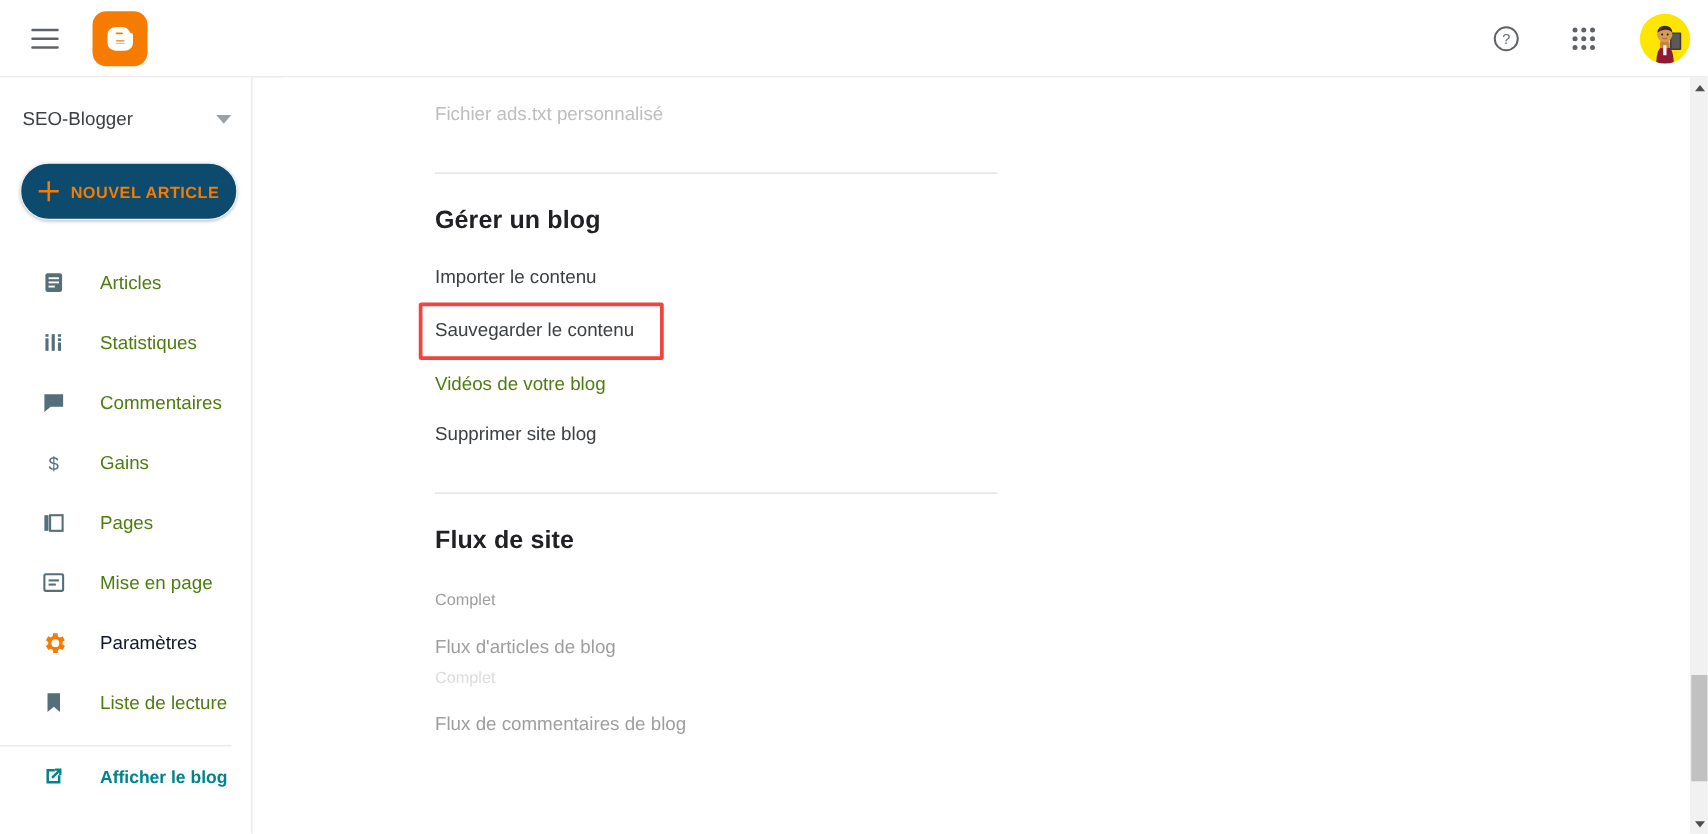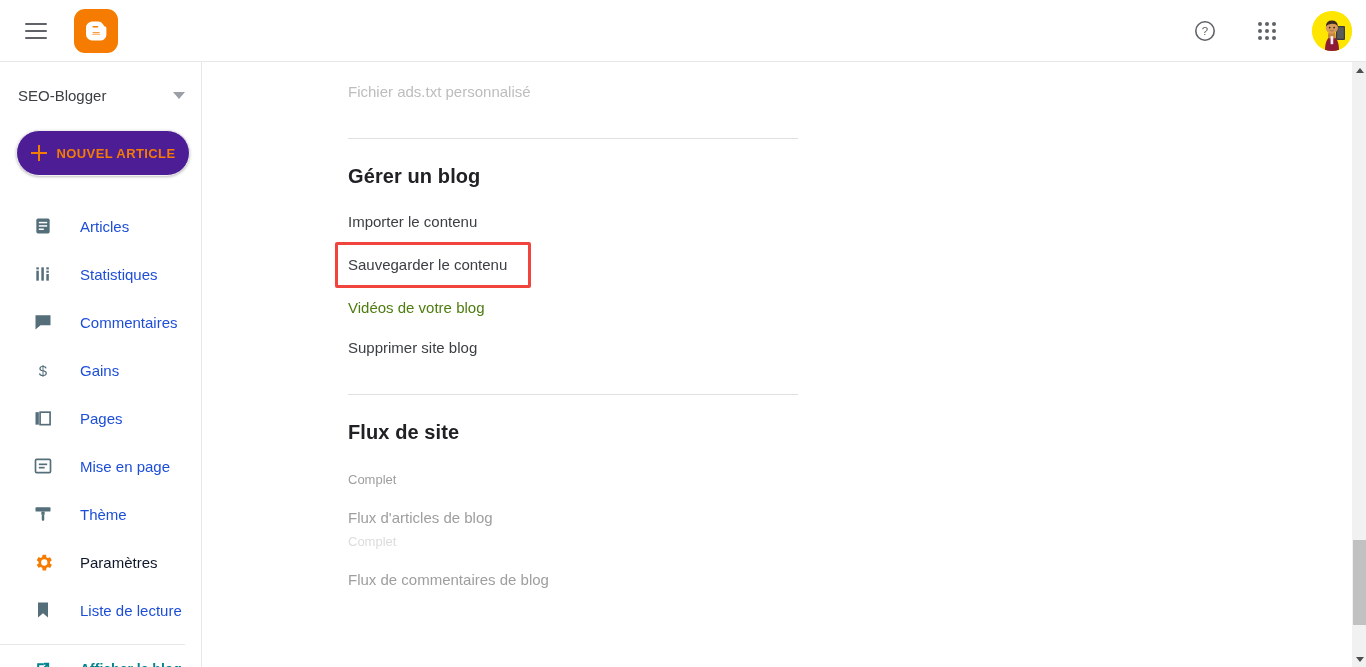--- a/index.html
+++ b/index.html
@@ -79,21 +79,21 @@
   .caret {
     width: 0; height: 0;
     border-left: 6px solid transparent;
     border-right: 6px solid transparent;
     border-top: 7px solid #9aa0a6;
     margin-left: 6px;
   }
   .new-post-btn {
     margin: 2px 0 0 16px;
     height: 46px; width: 174px;
-    border-radius: 24px; background: #4c1d95;
+    border-radius: 24px; background: #0c4a6e;
     border: 1px solid #f0f0f0;
     box-shadow: 0 1px 3px rgba(60,64,67,0.25), 0 1px 2px rgba(60,64,67,0.10);
     display: flex; align-items: center; justify-content: center;
     gap: 10px; cursor: pointer;
   }
   .new-post-btn .plus {
     position: relative; width: 16px; height: 16px;
   }
   .new-post-btn .plus::before,
   .new-post-btn .plus::after {
@@ -110,21 +110,21 @@
     margin-top: 26px;
   }
   .nav-item {
     height: 48px; display: flex; align-items: center;
     padding-left: 32px; gap: 26px; cursor: pointer;
   }
   .nav-item .ico {
     width: 22px; height: 22px; flex: 0 0 22px;
     display: flex; align-items: center; justify-content: center;
   }
-  .nav-item .txt { font-size: 15px; color: #1d4ed8; }
+  .nav-item .txt { font-size: 15px; color: #4d7c0f; }
   .nav-item.active .txt { color: #0f172a; }
   .nav-divider {
     height: 1px; background: #e8e8e8;
     margin: 10px 16px 0 0;
   }
   .nav-item.link .txt { color: #00838f; font-weight: bold; font-size: 14px; }
 
   
   .main {
     position: absolute; top: 62px; left: 227px;
@@ -318,30 +318,20 @@
       <span class="ico">
         <svg width="20" height="20" viewBox="0 0 24 24">
             <rect x="3" y="4" width="18" height="16" rx="1.5" fill="none" stroke="#546e7a" stroke-width="2"></rect>
             <rect x="7" y="9" width="10" height="2" fill="#546e7a"></rect>
             <rect x="7" y="13" width="7" height="2" fill="#546e7a"></rect>
           </svg>
       </span>
       <span class="txt">Mise en page</span>
     </div>
 
-    <div class="nav-item">
-      <span class="ico">
-        <svg width="20" height="20" viewBox="0 0 24 24">
-            <rect x="3" y="4" width="18" height="5" rx="1" fill="#546e7a"></rect>
-            <rect x="10" y="9" width="4" height="4" fill="#546e7a"></rect>
-            <rect x="10.5" y="13" width="3" height="7" rx="1.2" fill="#546e7a"></rect>
-          </svg>
-      </span>
-      <span class="txt">Thème</span>
-    </div>
 
     <div class="nav-item active">
       <span class="ico">
         <svg width="21" height="21" viewBox="0 0 24 24">
             <path fill="#f57c00" d="M19.4 13a7.8 7.8 0 0 0 0-2l2.1-1.6-2-3.5-2.5 1a7.6 7.6 0 0 0-1.7-1L14.9 3h-4l-.4 2.8c-.6.3-1.2.6-1.7 1l-2.5-1-2 3.5L6.4 11a7.8 7.8 0 0 0 0 2l-2.1 1.6 2 3.5 2.5-1c.5.4 1.1.8 1.7 1L11 21h4l.4-2.8c.6-.3 1.2-.6 1.7-1l2.5 1 2-3.5L19.4 13zM12.9 15.6a3.6 3.6 0 1 1 0-7.2 3.6 3.6 0 0 1 0 7.2z"></path>
           </svg>
       </span>
       <span class="txt">Paramètres</span>
     </div>
 

